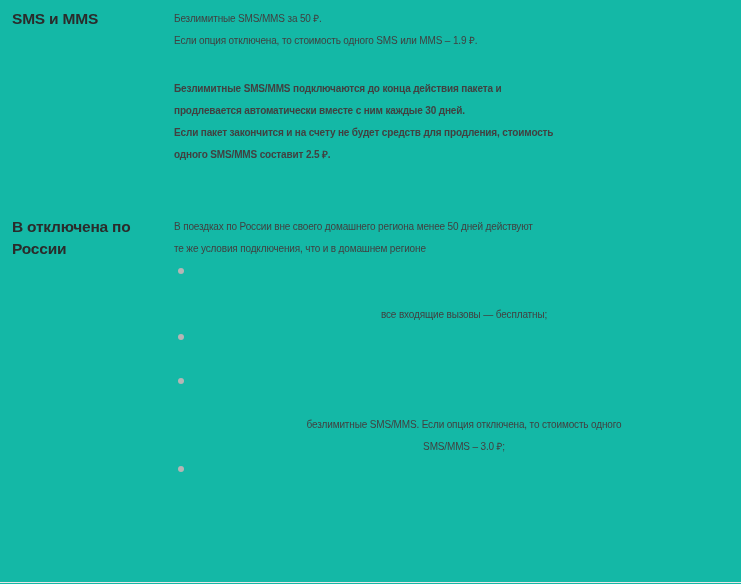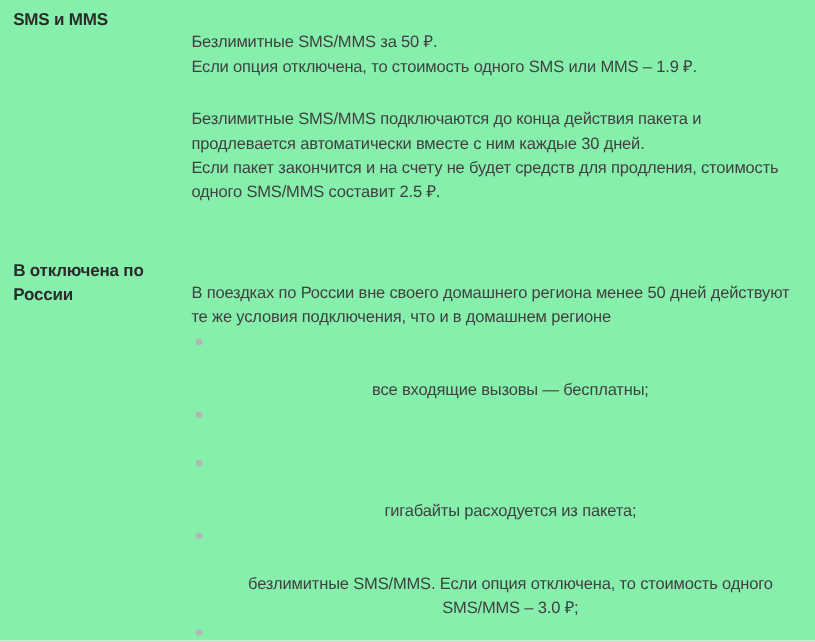--- a/index.html
+++ b/index.html
@@ -4,21 +4,21 @@
 <style>
   html, body {
     margin: 0;
     padding: 0;
     background: #ffffff;
   }
   .page {
     position: relative;
     width: 741px;
     height: 584px;
-    background: #86efac;
+    background: #14b8a6;
     overflow: hidden;
     font-family: "Liberation Sans", sans-serif;
   }
   .row {
     display: flex;
     align-items: flex-start;
   }
   .row-first {
     padding-top: 8px;
   }
@@ -32,32 +32,32 @@
     padding-left: 12px;
     font-size: 15.5px;
     font-weight: bold;
     color: #2b2b2b;
     line-height: 22px;
     letter-spacing: -0.2px;
   }
   .row-content {
     flex: 0 0 556px;
     width: 556px;
-    font-size: 15px;
+    font-size: 10px;
     color: #414141;
     line-height: 22px;
     letter-spacing: -0.15px;
-    margin-top: 20px;
   }
   .para {
     margin: 0;
     white-space: pre-line;
   }
   .para + .para {
     margin-top: 26px;
+    font-weight: bold;
   }
   ul.bullets {
     list-style: none;
     margin: 0;
     padding: 0;
   }
   ul.bullets li {
     position: relative;
     padding-left: 24px;
     white-space: pre-line;
@@ -106,24 +106,20 @@
       <ul class="bullets">
           <li>
           <span class="dot"></span>
           <span>все входящие вызовы — бесплатны;</span>
         </li>
           <li>
           <span class="dot"></span>
         </li>
           <li>
           <span class="dot"></span>
-          <span>гигабайты расходуется из пакета;</span>
-        </li>
-          <li>
-          <span class="dot"></span>
           <span>безлимитные SMS/MMS. Если опция отключена, то стоимость одного
 SMS/MMS – 3.0 ₽;</span>
         </li>
           <li>
           <span class="dot"></span>
           
         </li>
         </ul>
 
     </div>

